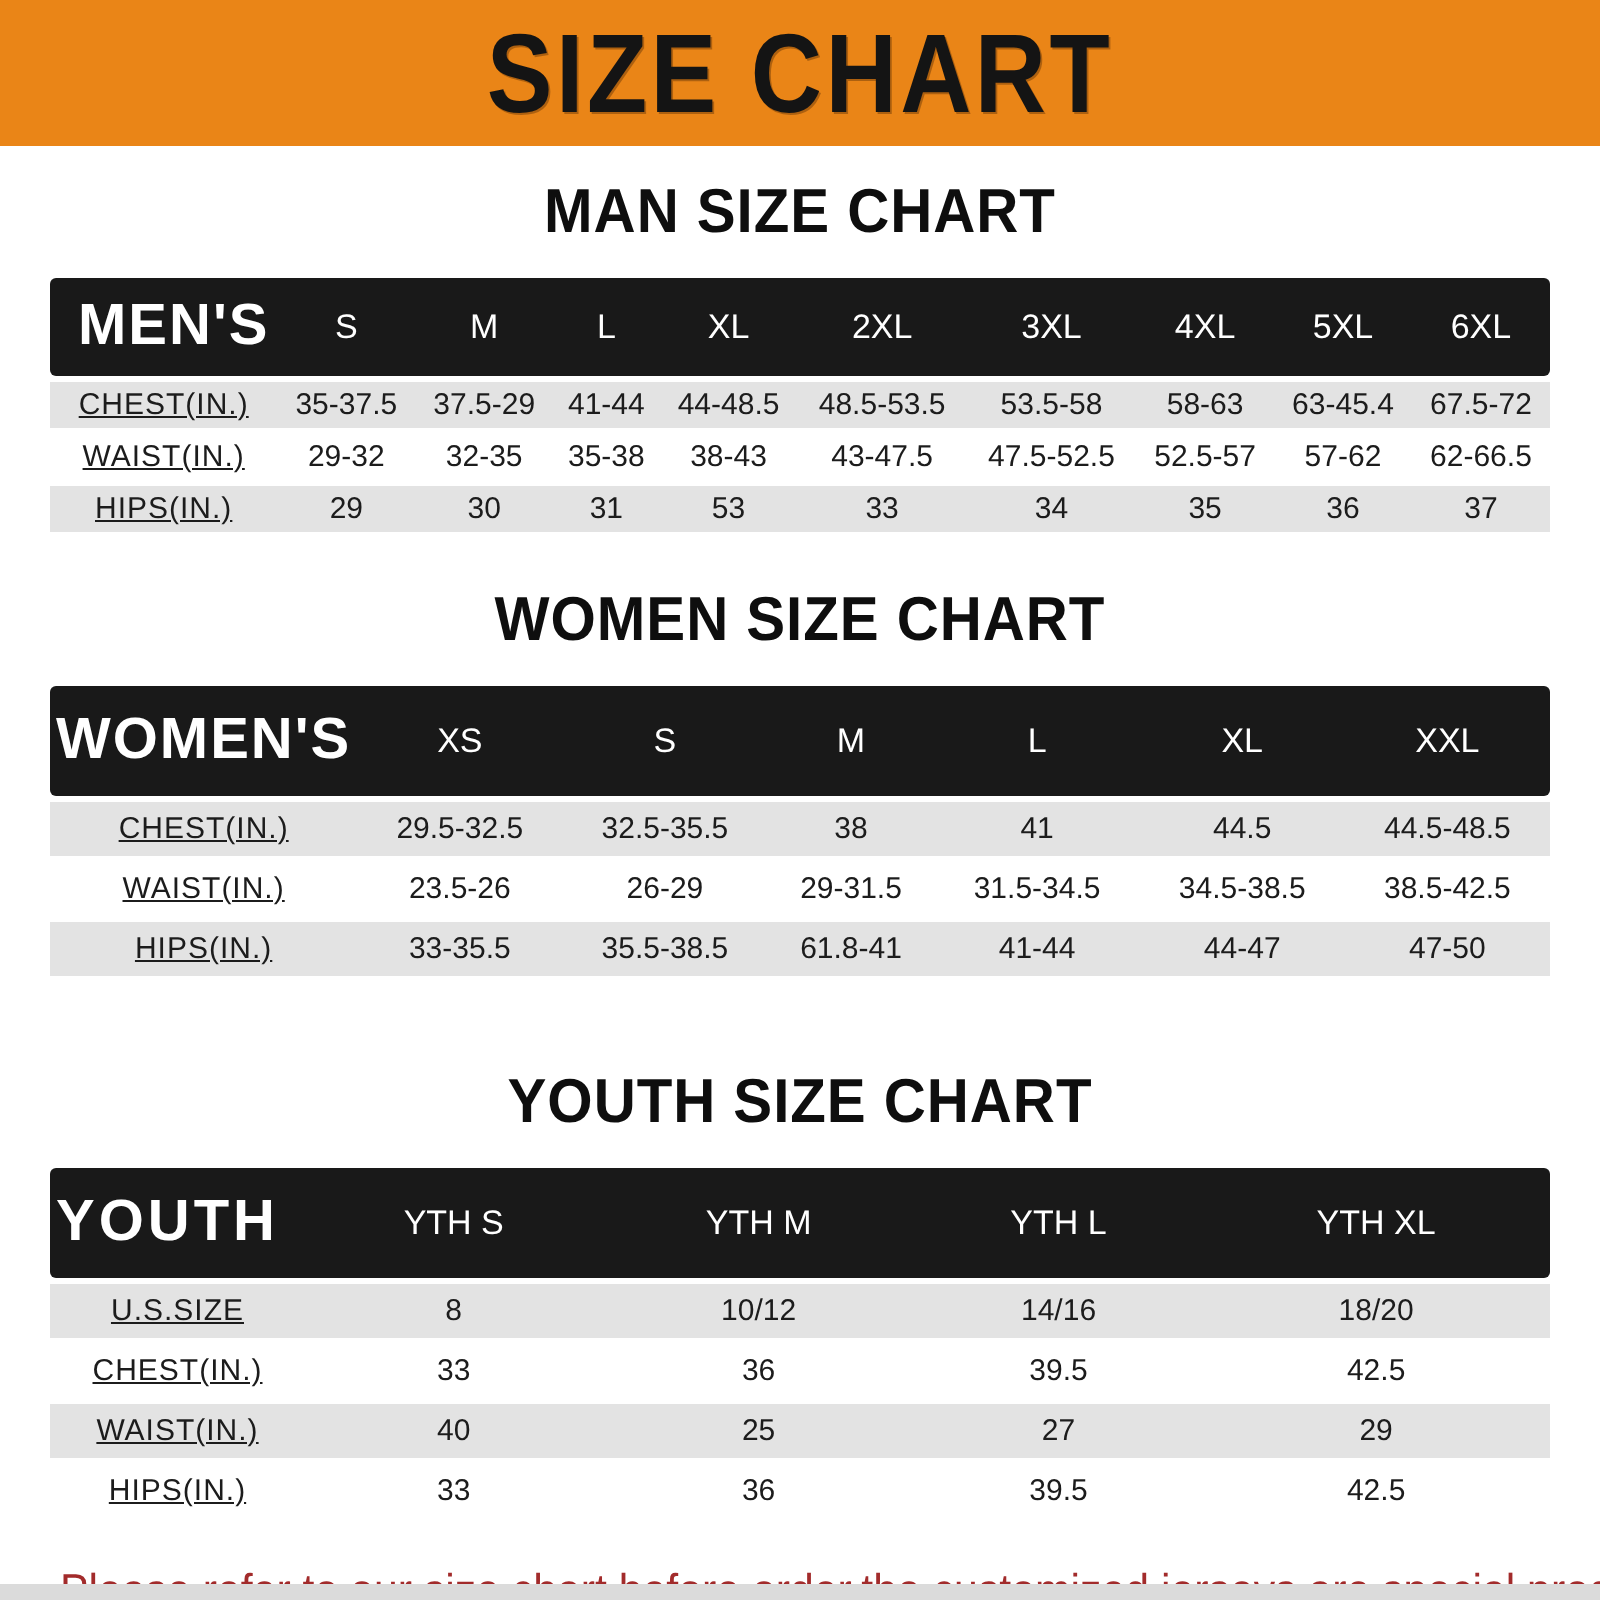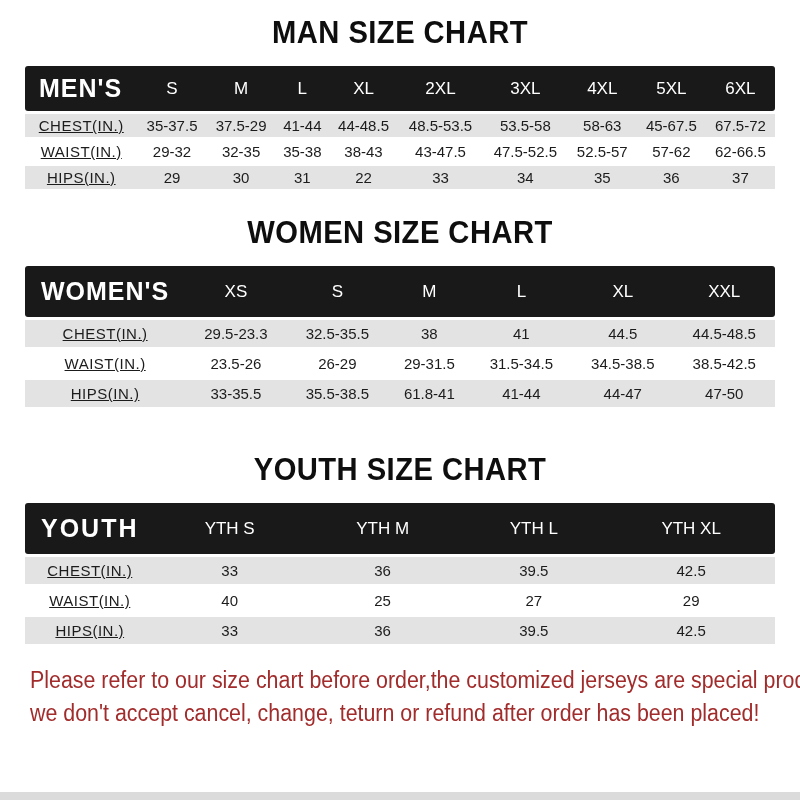--- a/index.html
+++ b/index.html
@@ -57,41 +57,41 @@
     color: #ffffff;
     font-weight: normal;
     font-size: 17px;
     padding: 8px 4px;
     text-align: center;
     white-space: nowrap;
   }
   thead th.corner {
     text-align: left;
     padding-left: 14px;
-    font-size: 25px;
+    font-size: 29px;
     font-weight: bold;
     letter-spacing: 1px;
     width: 15%;
   }
   thead th:first-child { border-radius: 3px 0 0 3px; }
   thead th:last-child  { border-radius: 0 3px 3px 0; text-align: center; }
 
   tbody td {
     font-size: 15px;
     color: #1c1c1c;
     text-align: center;
     padding: 3px 2px;
     background: #ffffff;
     white-space: nowrap;
   }
   tbody tr:nth-child(odd) td { background: var(--row-gray, #E3E3E3); }
   tbody td.rowlabel { letter-spacing: 0.5px; text-decoration: underline; }
 
   
-  table.tall thead th { padding: 11px 16px; }
+  table.tall thead th { padding: 11px 3px; }
   table.tall thead th.corner { width: 19%; }
   table.tall tbody td { padding: 5px 2px; }
   #youth-table thead th.corner { width: 17%; letter-spacing: 2px; margin-top: 12px; }
 
   
   .footer-note {
     margin: 20px 0 0 30px;
     color: var(--footer-red, #A22B2B);
   }
   .footer-note p {
@@ -108,20 +108,23 @@
     left: 0; bottom: 0;
     width: 800px; height: 8px;
     background: #DBDBDB;
   }
 </style>
 </head>
 <body>
 
 <div class="page">
 
+  <header class="banner">
+    <h1>SIZE CHART</h1>
+  </header>
 
   <h2 class="section-heading" id="men-heading">MAN SIZE CHART</h2>
 
   <table id="men-table">
     <thead>
       <tr>
         <th class="corner">MEN'S</th>
         <th>S</th>
         <th>M</th>
         <th>L</th>
@@ -136,41 +139,41 @@
     <tbody>
       <tr>
         <td class="rowlabel">CHEST(IN.)</td>
         <td>35-37.5</td>
         <td>37.5-29</td>
         <td>41-44</td>
         <td>44-48.5</td>
         <td>48.5-53.5</td>
         <td>53.5-58</td>
         <td>58-63</td>
-        <td>45-67.5</td>
+        <td>63-45.4</td>
         <td>67.5-72</td>
       </tr>
       <tr>
         <td class="rowlabel">WAIST(IN.)</td>
         <td>29-32</td>
         <td>32-35</td>
         <td>35-38</td>
         <td>38-43</td>
         <td>43-47.5</td>
         <td>47.5-52.5</td>
         <td>52.5-57</td>
         <td>57-62</td>
         <td>62-66.5</td>
       </tr>
       <tr>
         <td class="rowlabel">HIPS(IN.)</td>
         <td>29</td>
         <td>30</td>
         <td>31</td>
-        <td>22</td>
+        <td>53</td>
         <td>33</td>
         <td>34</td>
         <td>35</td>
         <td>36</td>
         <td>37</td>
       </tr>
     </tbody>
   </table>
 
   <h2 class="section-heading" id="women-heading">WOMEN SIZE CHART</h2>
@@ -183,21 +186,21 @@
         <th>S</th>
         <th>M</th>
         <th>L</th>
         <th>XL</th>
         <th>XXL</th>
       </tr>
     </thead>
     <tbody>
       <tr>
         <td class="rowlabel">CHEST(IN.)</td>
-        <td>29.5-23.3</td>
+        <td>29.5-32.5</td>
         <td>32.5-35.5</td>
         <td>38</td>
         <td>41</td>
         <td>44.5</td>
         <td>44.5-48.5</td>
       </tr>
       <tr>
         <td class="rowlabel">WAIST(IN.)</td>
         <td>23.5-26</td>
         <td>26-29</td>
@@ -225,20 +228,27 @@
       <tr>
         <th class="corner">YOUTH</th>
         <th>YTH S</th>
         <th>YTH M</th>
         <th>YTH L</th>
         <th>YTH XL</th>
       </tr>
     </thead>
     <tbody>
       <tr>
+        <td class="rowlabel">U.S.SIZE</td>
+        <td>8</td>
+        <td>10/12</td>
+        <td>14/16</td>
+        <td>18/20</td>
+      </tr>
+      <tr>
         <td class="rowlabel">CHEST(IN.)</td>
         <td>33</td>
         <td>36</td>
         <td>39.5</td>
         <td>42.5</td>
       </tr>
       <tr>
         <td class="rowlabel">WAIST(IN.)</td>
         <td>40</td>
         <td>25</td>

